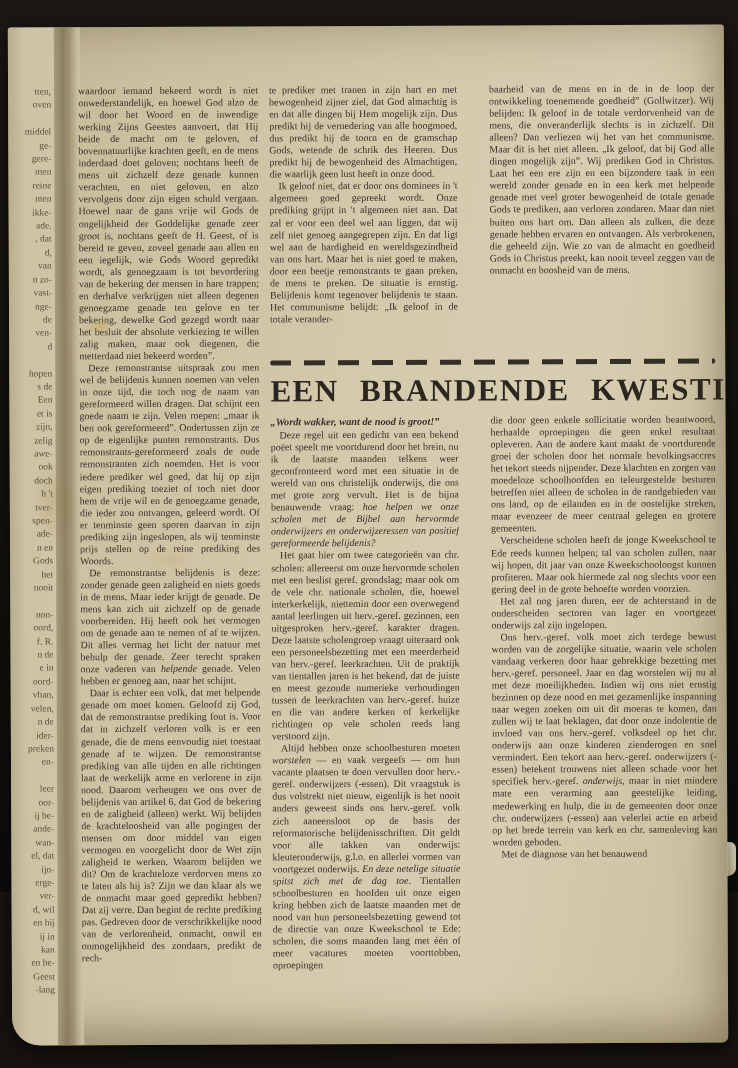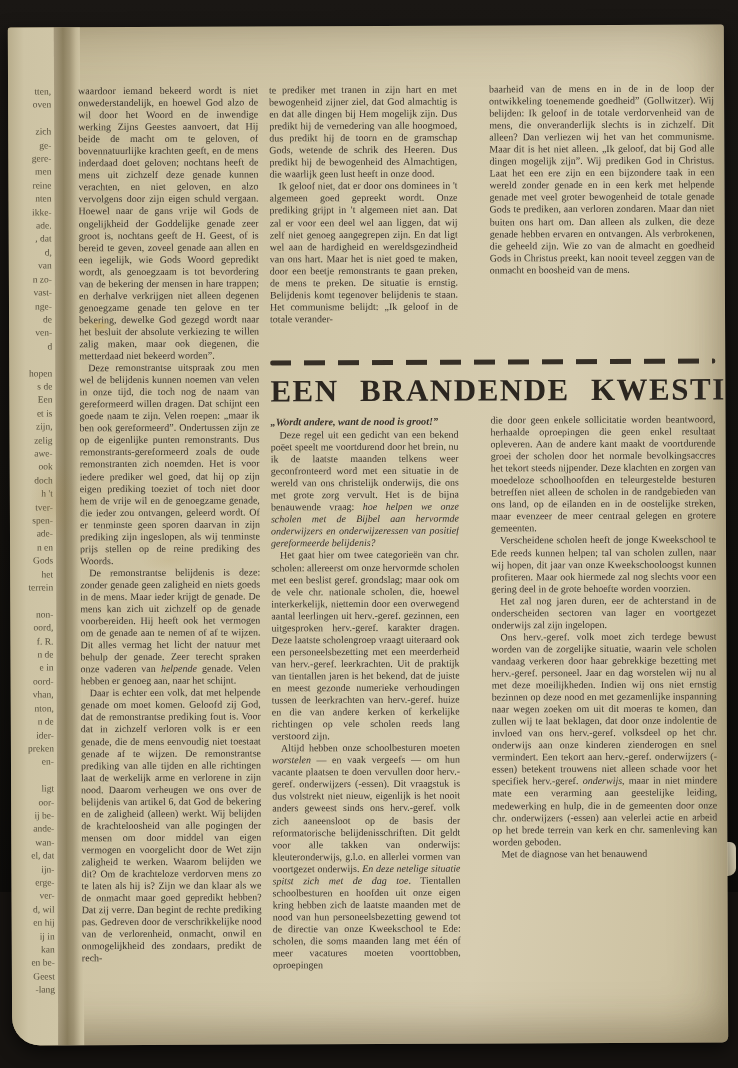--- a/index.html
+++ b/index.html
@@ -39,21 +39,21 @@
 <body>
 
 <div class="stage">
   <div class="under-page"></div>
   <div class="page">
     <div class="margin-strip">
       <div class="frags">
           <div class="frag">tten,</div>
           <div class="frag">oven</div>
           <div class="frag">&nbsp;</div>
-          <div class="frag">zich</div>
+          <div class="frag">middel</div>
           <div class="frag">ge-</div>
           <div class="frag">gere-</div>
           <div class="frag">men</div>
           <div class="frag">reine</div>
           <div class="frag">nten</div>
           <div class="frag">ikke-</div>
           <div class="frag">ade.</div>
           <div class="frag">, dat</div>
           <div class="frag">d,</div>
           <div class="frag">van</div>
@@ -73,36 +73,36 @@
           <div class="frag">awe-</div>
           <div class="frag">ook</div>
           <div class="frag">doch</div>
           <div class="frag">h 't</div>
           <div class="frag">tver-</div>
           <div class="frag">spen-</div>
           <div class="frag">ade-</div>
           <div class="frag">n en</div>
           <div class="frag">Gods</div>
           <div class="frag">het</div>
-          <div class="frag">terrein</div>
+          <div class="frag">nooit</div>
           <div class="frag">&nbsp;</div>
           <div class="frag">non-</div>
           <div class="frag">oord,</div>
           <div class="frag">f. R.</div>
           <div class="frag">n de</div>
           <div class="frag">e in</div>
           <div class="frag">oord-</div>
           <div class="frag">vhan,</div>
-          <div class="frag">nton,</div>
+          <div class="frag">velen,</div>
           <div class="frag">n de</div>
           <div class="frag">ider-</div>
           <div class="frag">preken</div>
           <div class="frag">en-</div>
           <div class="frag">&nbsp;</div>
-          <div class="frag">ligt</div>
+          <div class="frag">leer</div>
           <div class="frag">oor-</div>
           <div class="frag">ij be-</div>
           <div class="frag">ande-</div>
           <div class="frag">wan-</div>
           <div class="frag">el, dat</div>
           <div class="frag">ijn-</div>
           <div class="frag">erge-</div>
           <div class="frag">ver-</div>
           <div class="frag">d, wil</div>
           <div class="frag">en hij</div>
@@ -128,21 +128,21 @@
               <p class="para indent">Ik geloof niet, dat er door ons dominees in 't algemeen goed gepreekt wordt. Onze prediking grijpt in 't algemeen niet aan. Dat zal er voor een deel wel aan liggen, dat wij zelf niet genoeg aangegrepen zijn. En dat ligt wel aan de hardigheid en wereldsgezindheid van ons hart. Maar het is niet goed te maken, door een beetje remonstrants te gaan preken, de mens te preken. De situatie is ernstig. Belijdenis komt tegenover belijdenis te staan. Het communisme belijdt: „Ik geloof in de totale verander-</p>
             </div>
           <div class="col col3t">
               <p class="para">baarheid van de mens en in de in de loop der ontwikkeling toenemende goedheid” (Gollwitzer). Wij belijden: Ik geloof in de totale verdorvenheid van de mens, die onveranderlijk slechts is in zichzelf. Dit alleen? Dan verliezen wij het van het communisme. Maar dit is het niet alleen. „Ik geloof, dat bij God alle dingen mogelijk zijn”. Wij prediken God in Christus. Laat het een ere zijn en een bijzondere taak in een wereld zonder genade en in een kerk met helpende genade met veel groter bewogenheid de totale genade Gods te prediken, aan verloren zondaren. Maar dan niet buiten ons hart om. Dan alleen als zulken, die deze genade hebben ervaren en ontvangen. Als verbrokenen, die geheeld zijn. Wie zo van de almacht en goedheid Gods in Christus preekt, kan nooit teveel zeggen van de onmacht en boosheid van de mens.</p>
             </div>
         </div>
         <div class="rule"></div>
         <h1 class="headline">EEN BRANDENDE KWESTIE</h1>
         <div class="bottom-row">
           <div class="colwrap">
-            <p class="motto">„Wordt andere, want de nood is groot!”</p>
+            <p class="motto">„Wordt wakker, want de nood is groot!”</p>
             <div class="col col2b">
                 <p class="para indent">Deze regel uit een gedicht van een bekend poëet speelt me voortdurend door het brein, nu ik de laatste maanden telkens weer geconfronteerd word met een situatie in de wereld van ons christelijk onderwijs, die ons met grote zorg vervult. Het is de bijna benauwende vraag: <i>hoe helpen we onze scholen met de Bijbel aan hervormde onderwijzers en onderwijzeressen van positief gereformeerde belijdenis?</i></p>
                 <p class="para indent">Het gaat hier om twee categorieën van chr. scholen: allereerst om onze hervormde scholen met een beslist geref. grondslag; maar ook om de vele chr. nationale scholen, die, hoewel interkerkelijk, niettemin door een overwegend aantal leerlingen uit herv.-geref. gezinnen, een uitgesproken herv.-geref. karakter dragen. Deze laatste scholengroep vraagt uiteraard ook een personeelsbezetting met een meerderheid van herv.-geref. leerkrachten. Uit de praktijk van tientallen jaren is het bekend, dat de juiste en meest gezonde numerieke verhoudingen tussen de leerkrachten van herv.-geref. huize en die van andere kerken of kerkelijke richtingen op vele scholen reeds lang verstoord zijn.</p>
                 <p class="para indent">Altijd hebben onze schoolbesturen moeten <i>worstelen</i> — en vaak vergeefs — om hun vacante plaatsen te doen vervullen door herv.-geref. onderwijzers (-essen). Dit vraagstuk is dus volstrekt niet nieuw, eigenlijk is het nooit anders geweest sinds ons herv.-geref. volk zich aaneensloot op de basis der reformatorische belijdenisschriften. Dit geldt voor alle takken van onderwijs: kleuteronderwijs, g.l.o. en allerlei vormen van voortgezet onderwijs. <i>En deze netelige situatie spitst zich met de dag toe</i>. Tientallen schoolbesturen en hoofden uit onze eigen kring hebben zich de laatste maanden met de nood van hun personeelsbezetting gewend tot de directie van onze Kweekschool te Ede: scholen, die soms maanden lang met één of meer vacatures moeten voorttobben, oproepingen</p>
               </div>
           </div>
           <div class="col col3b">
               <p class="para">die door geen enkele sollicitatie worden beantwoord, herhaalde oproepingen die geen enkel resultaat opleveren. Aan de andere kant maakt de voortdurende groei der scholen door het normale bevolkingsaccres het tekort steeds nijpender. Deze klachten en zorgen van moedeloze schoolhoofden en teleurgestelde besturen betreffen niet alleen de scholen in de randgebieden van ons land, op de eilanden en in de oostelijke streken, maar evenzeer de meer centraal gelegen en grotere gemeenten.</p>
               <p class="para indent">Verscheidene scholen heeft de jonge Kweekschool te Ede reeds kunnen helpen; tal van scholen zullen, naar wij hopen, dit jaar van onze Kweekschooloogst kunnen profiteren. Maar ook hiermede zal nog slechts voor een gering deel in de grote behoefte worden voorzien.</p>
               <p class="para indent">Het zal nog jaren duren, eer de achterstand in de onderscheiden sectoren van lager en voortgezet onderwijs zal zijn ingelopen.</p>

